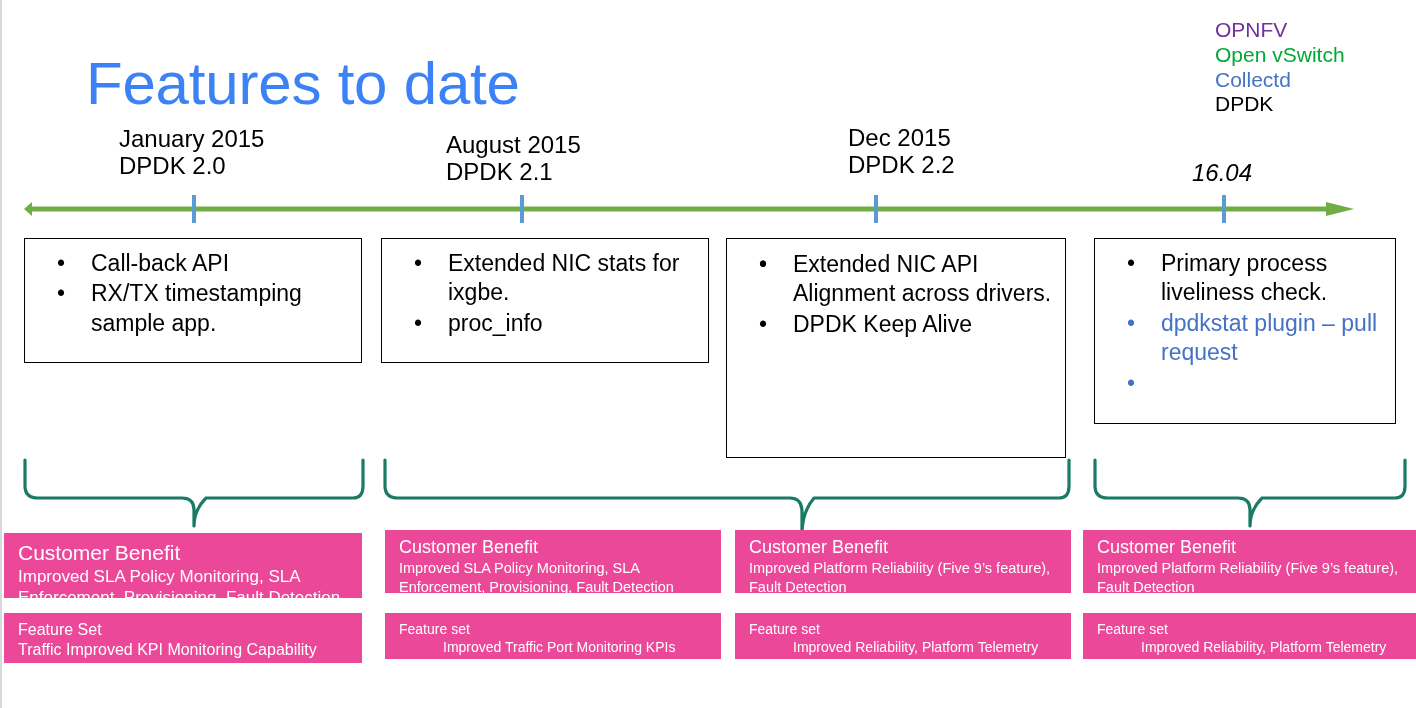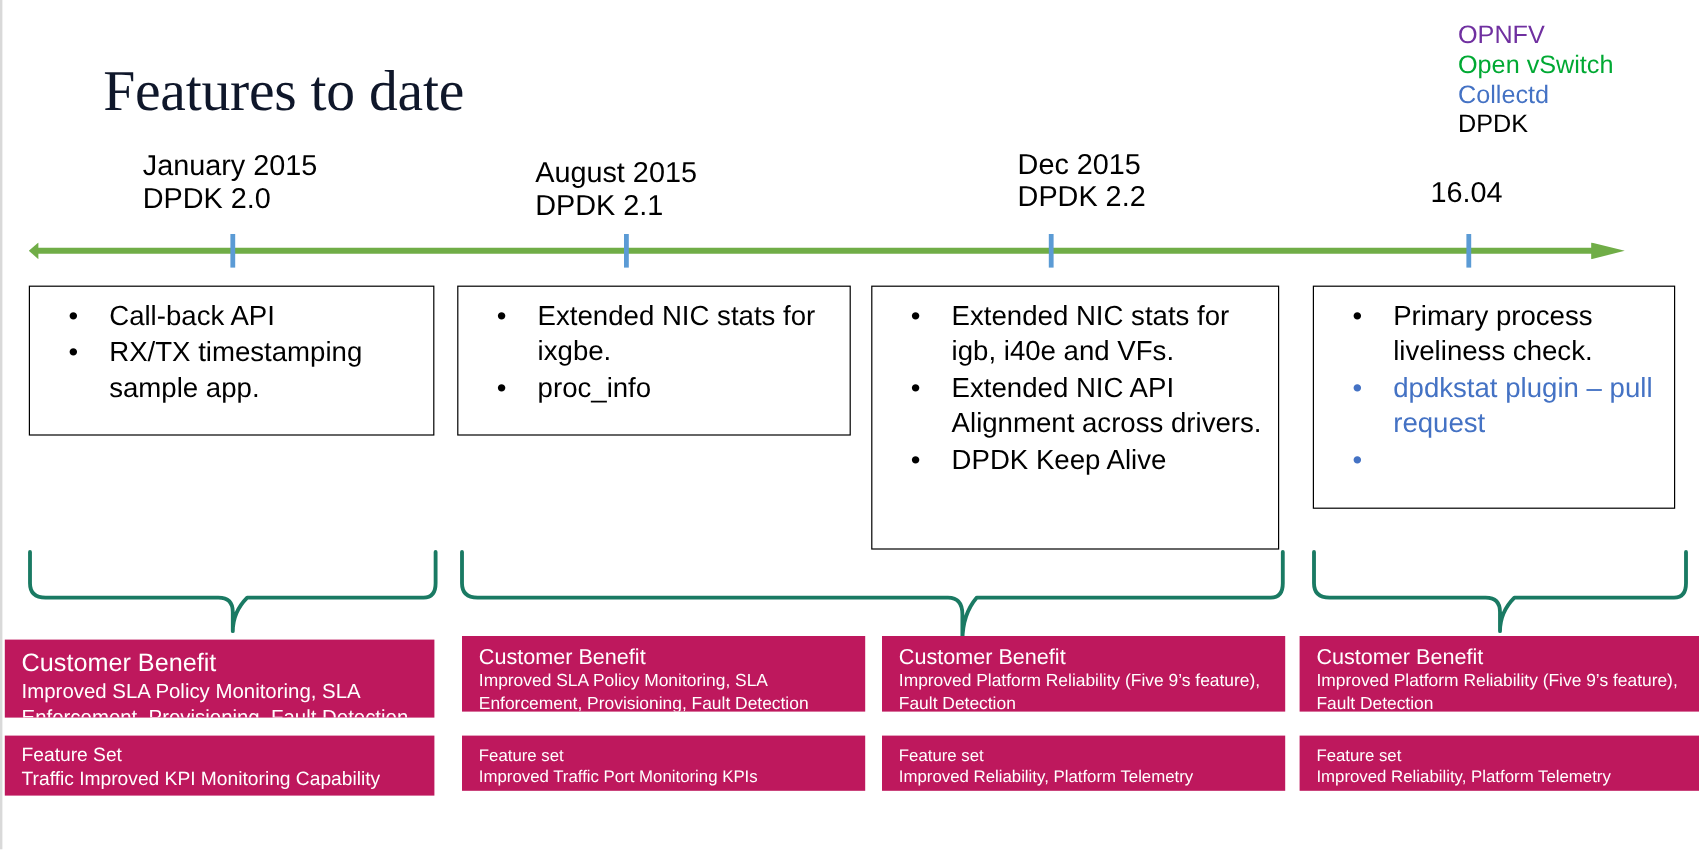--- a/index.html
+++ b/index.html
@@ -30,26 +30,25 @@
     line-height: 1.18;
     font-size: 21px;
   }
   .legend div { white-space: nowrap; }
 
   
   .slide-title {
     position: absolute;
     left: 84px;
     top: 49px;
-    font-size: 48px;
+    font-size: 60px;
     font-weight: 400;
     letter-spacing: -0.2px;
-    color: #0f172a;
+    color: #3b82f6;
     white-space: nowrap;
-    font-family: Liberation Serif, serif;
   }
 
   
   .timeline-axis {
     position: absolute;
     left: 22px;
     top: 202px;
     width: 1330px;
     height: 14px;
   }
@@ -99,21 +98,21 @@
   
   .brace {
     position: absolute;
     top: 458px;
   }
   .brace svg { display: block; overflow: visible; }
 
   
   .benefit-box, .featureset-box {
     position: absolute;
-    background: #be185d;
+    background: #ec4899;
     color: #ffffff;
     box-sizing: border-box;
     overflow: hidden;
   }
   .benefit-box { padding: 7px 12px 6px 14px; }
   .featureset-box { padding: 7px 12px 6px 14px; }
 
   .bb-title {
     display: block;
     font-weight: 400;
@@ -130,21 +129,21 @@
 
   
   .size-lg .bb-title { font-size: 21px; line-height: 1.22; }
   .size-lg .bb-body  { font-size: 17px; line-height: 1.26; }
   .size-lg .fs-title { font-size: 16px; line-height: 1.28; }
   .size-lg .fs-body  { font-size: 16px; line-height: 1.3; }
 
   .size-sm .bb-title { font-size: 18px; line-height: 1.22; }
   .size-sm .bb-body  { font-size: 14.5px; line-height: 1.3; }
   .size-sm .fs-title { font-size: 14px; line-height: 1.3; }
-  .size-sm .fs-body  { font-size: 14px; line-height: 1.3; }
+  .size-sm .fs-body  { font-size: 14px; line-height: 1.3; margin-left: 44px; }
 </style>
 </head>
 <body>
 
 <div id="slide">
 
   <div class="legend">
     <div style="color:#7030a0">OPNFV</div>
     <div style="color:#00a933">Open vSwitch</div>
     <div style="color:#4472c4">Collectd</div>
@@ -158,21 +157,21 @@
     <div>DPDK 2.0</div>
   </div>
   <div class="tl-label" style="left:444px; top:131px;">
     <div>August 2015</div>
     <div>DPDK 2.1</div>
   </div>
   <div class="tl-label" style="left:806px; top:124px;margin-left:40px;">
     <div>Dec 2015</div>
     <div>DPDK 2.2</div>
   </div>
-  <div class="tl-label" style="left:1190px; top:147px;">
+  <div class="tl-label" style="left:1190px; top:159px;font-style:italic;">
     <div>16.04</div>
   </div>
 
   <div class="timeline-axis">
     <svg width="1330" height="14" viewBox="0 0 1330 14">
       <line x1="4" y1="7" x2="1305" y2="7" stroke="#70ad47" stroke-width="5"></line>
       <polygon points="1302,0 1330,7 1302,14" fill="#70ad47"></polygon>
       <polygon points="8,0 0,7 8,14" fill="#70ad47"></polygon>
     </svg>
   </div>
@@ -205,21 +204,20 @@
         <span class="bullet">•</span>
         <span>proc_info</span>
       </li>
     </ul>
   </div>
 
   <div class="feature-box" style="left:724px; top:238px; width:340px; height:220px;">
     <ul>
       <li>
         <span class="bullet">•</span>
-        <span>Extended NIC stats for igb, i40e and VFs.</span>
       </li>
       <li>
         <span class="bullet">•</span>
         <span>Extended NIC API Alignment across drivers.</span>
       </li>
       <li>
         <span class="bullet">•</span>
         <span>DPDK Keep Alive</span>
       </li>
     </ul>

